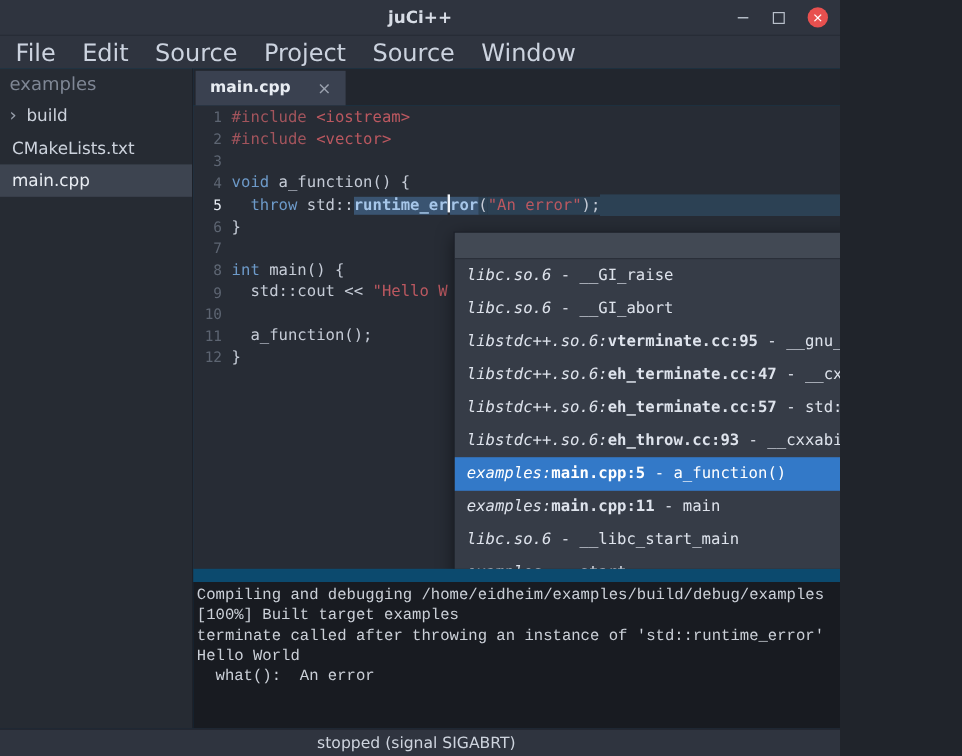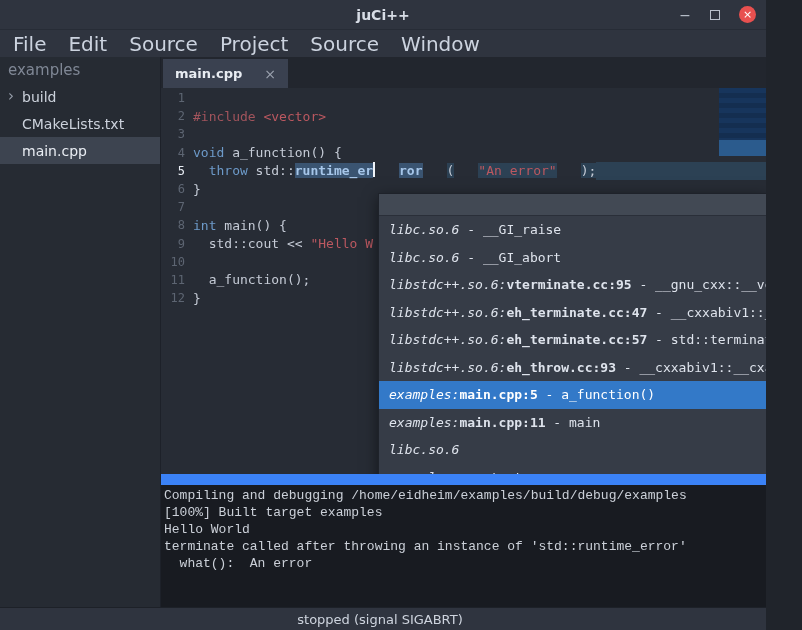--- a/index.html
+++ b/index.html
@@ -1,20 +1,20 @@
 <!DOCTYPE html>
 <html><head>
 <meta charset="utf-8">
 <style>
   * { margin:0; padding:0; box-sizing:border-box; }
   html,body { background:#20242b; }
   body { font-family:"DejaVu Sans", sans-serif; }
 
-  .app { width:766px; height:630px; position:relative; display:flex; flex-direction:column;
-         background:#3b82f6; overflow:hidden;justify-content:flex-end; }
+  .app { width:700px; height:630px; position:relative; display:flex; flex-direction:column;
+         background:#0c4a6e; overflow:hidden;justify-content:flex-end; }
 
   
   .titlebar { height:30px; flex:none; background:#2f343f; border-bottom:1px solid #272c36; position:relative; }
   .window-title { position:absolute; inset:0; display:flex; align-items:center; justify-content:center;
                   color:#d8dde6; font-size:14px; font-weight:bold; }
   .controls { position:absolute; right:10px; top:0; height:100%; display:flex; align-items:center; gap:16px; }
   .btn-min { color:#b9c0cb; font-size:14px; line-height:1; }
   .btn-restore { width:16px; height:16px; display:flex; align-items:center; justify-content:center; }
   .restore-square { width:10px; height:10px; border:1px solid #b9c0cb; }
   .btn-close { width:17px; height:17px; border-radius:50%; background:#e8504f; color:#fff;
@@ -22,21 +22,21 @@
 
   
   .menubar { height:27px; flex:none; background:#2f343f; display:flex; align-items:stretch; padding-left:2px; }
   .menu-item { padding:0 11px; display:flex; align-items:center; color:#ccd3df; font-size:20px; }
 
   
   .body { flex:1; display:flex; min-height:0; }
 
   .sidebar { width:160px; flex:none; background:#262b33; }
   .sidebar-header { height:26px; display:flex; align-items:center; padding-left:8px; color:#7f8795; font-size:15px; }
-  .tree-item { height:27px; display:flex; align-items:center; padding-left:22px; color:#ccd2dc; font-size:14px; }
+  .tree-item { height:27px; display:flex; align-items:center; padding-left:10px; color:#ccd2dc; font-size:14px; }
   .tree-item.expandable { padding-left:8px; }
   .expander { color:#99a1ad; margin-right:8px; font-size:15px; line-height:1; }
   .tree-item.selected { background:#3d4450; color:#e9edf3; }
 
   .right { flex:1; display:flex; flex-direction:column; border-left:1px solid #1d2129; min-width:0; }
 
   
   .tabbar { height:31px; flex:none; background:#22262e; display:flex; align-items:stretch; padding-left:2px; }
   .tab { display:flex; align-items:center; padding:0 12px; margin-top:2px;
          background:#3a4150; color:#e8ecf2; font-size:13px; font-weight:bold; }
@@ -48,21 +48,21 @@
   .lines { position:relative; z-index:1; padding-top:1px; }
   .line { display:flex; height:18.2px; align-items:center; }
   .num { flex:none; width:24px; text-align:right; margin-right:8px; color:#5d6572; font-size:12px; }
   .line.current .num { color:#e8edf4; }
   .code { white-space:pre; color:#c5cbd6; }
   .pl  { color:#c5cbd6; }
   .kw  { color:#6d9ac9; }
   .pp  { color:#a2545c; }
   .str { color:#bb5860; }
   .hl  { color:#a6c6e9; font-weight:bold; background:#3a5471; }
-  .strip { background:#2c4154;margin-left:24px; }
+  .strip { background:#2c4154; }
   .hl.strip { background:#3a5471; }
   .caret { display:inline-block; width:2px; height:15px; background:#f0f4f9; vertical-align:-2px; }
   .fill { display:inline-block; width:222px; height:18px; vertical-align:top; background:#2c4154; }
 
   
   .overlay-box { position:absolute; left:558px; top:0; width:83px; height:68px; z-index:2;
                  background:repeating-linear-gradient(180deg,#17355c 0 5px,#142e50 5px 10px); }
   .overlay-strip { position:absolute; left:0; right:0; bottom:0; height:16px; background:#2b5b8d; }
 
   
@@ -137,20 +137,21 @@
           <div class="tab active">
             <span class="tab-label">main.cpp</span>
             <span class="tab-close">×</span>
           </div>
         </div>
 
       <div class="editor">
         <div class="lines" id="lines">
             <div class="line">
               <span class="num">1</span>
+              <span class="code"><span class="pp">#include</span><span class="pl"> </span><span class="str">&lt;iostream&gt;</span></span>
             </div>
             <div class="line">
               <span class="num">2</span>
               <span class="code"><span class="pp">#include</span><span class="pl"> </span><span class="str">&lt;vector&gt;</span></span>
             </div>
             <div class="line">
               <span class="num">3</span>
               <span class="code"></span>
             </div>
             <div class="line">
@@ -231,34 +232,35 @@
                 <b class="frame-file">main.cpp:5</b>
                 <span class="frame-rest"> - a_function()</span>
               </div>
               <div class="popup-item">
                 <em class="frame-prefix">examples:</em>
                 <b class="frame-file">main.cpp:11</b>
                 <span class="frame-rest"> - main</span>
               </div>
               <div class="popup-item">
                 <em class="frame-prefix">libc.so.6</em>
+                <span class="frame-rest"> - __libc_start_main</span>
               </div>
               <div class="popup-item">
                 <em class="frame-prefix">examples</em>
                 <span class="frame-rest"> - _start</span>
               </div>
             </div>
         </div>
       </div>
 
       <div class="console" id="console">
           <div class="console-line">Compiling and debugging /home/eidheim/examples/build/debug/examples</div>
           <div class="console-line">[100%] Built target examples</div>
+          <div class="console-line">terminate called after throwing an instance of 'std::runtime_error'</div>
           <div class="console-line">Hello World</div>
-          <div class="console-line">terminate called after throwing an instance of 'std::runtime_error'</div>
           <div class="console-line">  what():  An error</div>
         </div>
 
     </div>
   </div>
 
   <div class="statusbar">
     <div class="status-center">stopped (signal SIGABRT)</div>
   </div>
 

